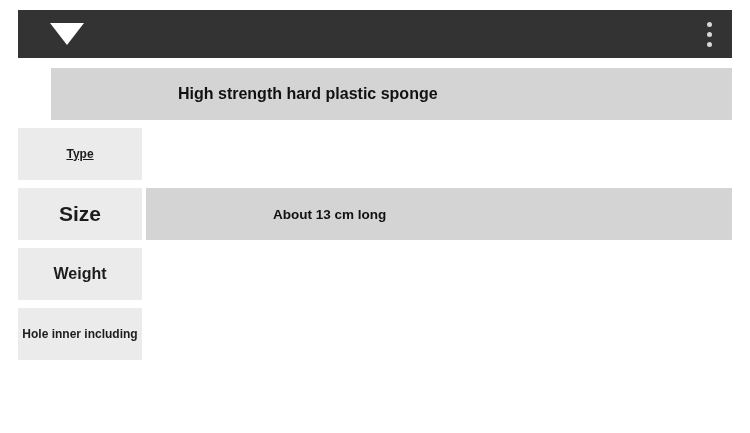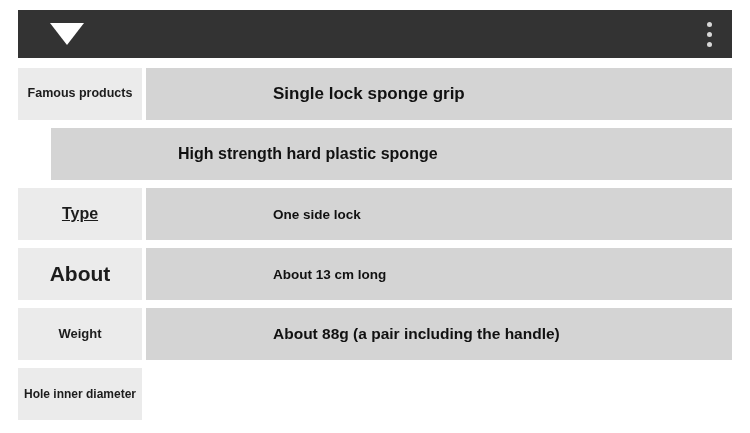--- a/index.html
+++ b/index.html
@@ -92,66 +92,60 @@
     color: #111111;
     font-weight: bold;
     font-size: 15.5px;
   }
   
   .row.r1 .value-cell { font-size: 17px; }
   .row.r2 .value-cell { font-size: 16px; margin-left: 33px; }
   .row.r3 .value-cell { font-size: 13.5px; }
   .row.r4 .label-cell { font-size: 21px; }
   .row.r4 .value-cell { font-size: 13.5px; }
-  .row.r5 .label-cell { font-size: 13px; }
+  .row.r5 .label-cell { font-size: 16px; }
   .row.r5 .value-cell { font-size: 15.5px; }
   .row.r6 .label-cell { font-size: 12px; }
   .row.r6 .value-cell { font-size: 15.5px; }
   .row.r1 .label-cell { font-size: 12.5px; }
   .row.r2 .label-cell { font-size: 13.5px; }
-  .row.r3 .label-cell { font-size: 16px; text-decoration: underline; }
+  .row.r3 .label-cell { font-size: 12px; text-decoration: underline; }
 </style>
 </head>
 <body>
 
 <div class="sheet">
 
   <div class="header">
     <div class="header-caret"></div>
     <div class="header-dots">
       <span></span>
       <span></span>
       <span></span>
     </div>
   </div>
 
   <div class="rows">
 
-    <div class="row r1">
-      <div class="label-cell">Famous products</div>
-      <div class="value-cell">Single lock sponge grip</div>
-    </div>
 
     <div class="row r2">
       <div class="value-cell">High strength hard plastic sponge</div>
     </div>
 
     <div class="row r3">
       <div class="label-cell">Type</div>
-      <div class="value-cell">One side lock</div>
     </div>
 
     <div class="row r4">
-      <div class="label-cell">About</div>
+      <div class="label-cell">Size</div>
       <div class="value-cell">About 13 cm long</div>
     </div>
 
     <div class="row r5">
       <div class="label-cell">Weight</div>
-      <div class="value-cell">About 88g (a pair including the handle)</div>
     </div>
 
     <div class="row r6">
-      <div class="label-cell">Hole inner diameter</div>
+      <div class="label-cell">Hole inner including</div>
     </div>
 
   </div>
 </div>
 
 </body></html>

